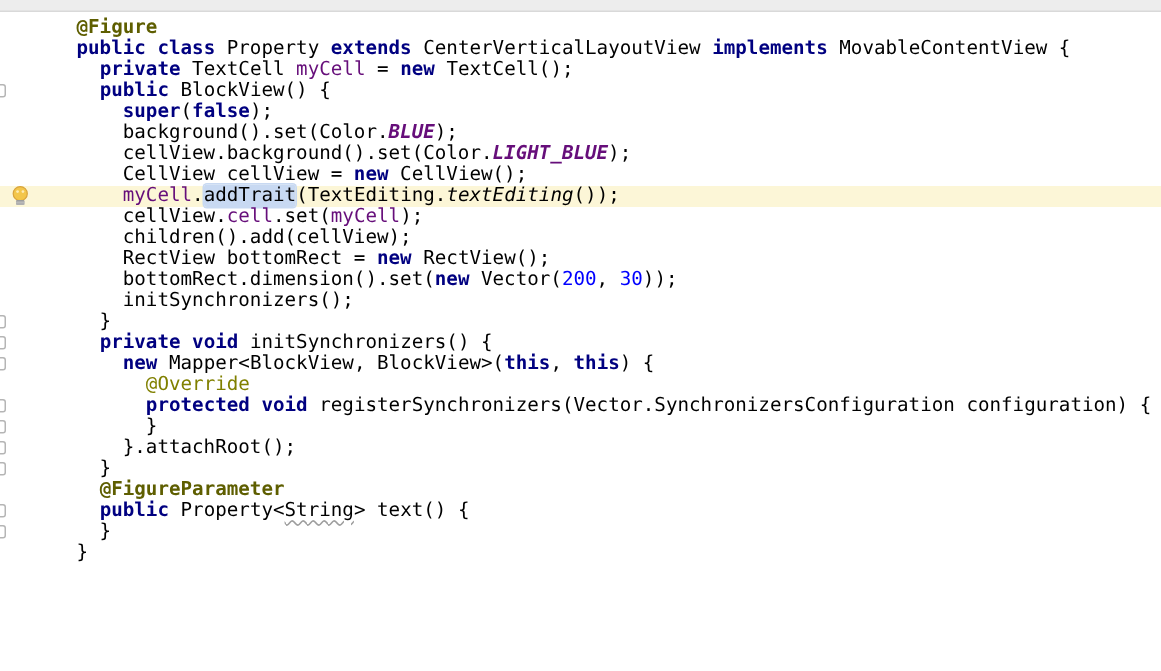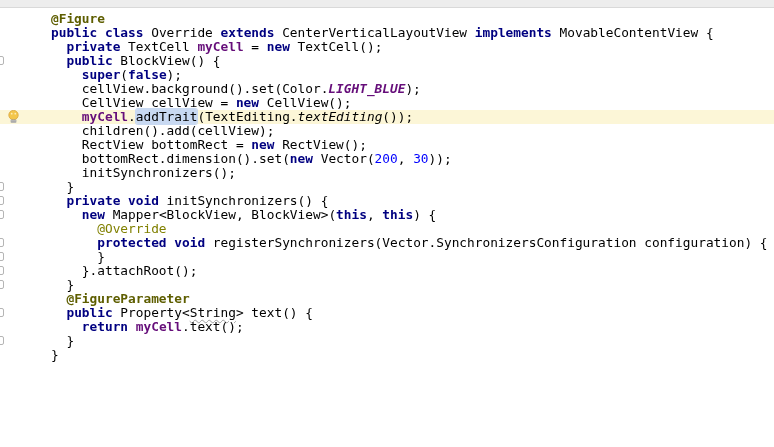--- a/index.html
+++ b/index.html
@@ -14,21 +14,21 @@
     border-bottom:1px solid #d9d9d9;
   }
   #code{position:absolute;top:12px;left:0;right:0}
   .line{
     position:relative;height:14px;line-height:14px;font-size:12.8px;
     white-space:pre;padding-left:51px;color:var(--plain,#000000);
   }
   .caret-line{background:var(--caret-bg,#FCF6D7)}
   .tk-p{color:var(--plain,#000000)}
   .tk-k{color:var(--kw,#000080);font-weight:bold}
-  .tk-f{color:var(--field,#660E7A);font-weight:bold}
+  .tk-f{color:var(--field,#660E7A);font-weight:normal}
   .tk-sf{color:var(--field,#660E7A);font-weight:bold;font-style:italic}
   .tk-sm{font-style:italic}
   .tk-n{color:var(--num,#0000FF)}
   .tk-a{color:var(--ann,#808000)}
   .tk-ab{color:var(--annb,#5E5E00);font-weight:bold}
   .tk-hl{background:var(--usage-bg,#C8D9F2);border-radius:2px;box-shadow:0 0 0 1px var(--usage-bg,#C8D9F2)}
   .tk-sq{
     text-decoration-line:underline;text-decoration-style:wavy;
     text-decoration-color:#9e9e9e;text-decoration-thickness:1px;
     text-underline-offset:2px;
@@ -39,44 +39,45 @@
     box-sizing:border-box;
   }
   .bulb{position:absolute;left:7px;top:0;width:13px;height:14px}
 </style>
 </head>
 <body style="background: rgb(255, 255, 255);">
 
 <div class="top-strip"></div>
 <div id="code">
     <div class="line"><span class="tk-ab">@Figure</span></div>
-    <div class="line"><span class="tk-k">public </span><span class="tk-k">class </span><span class="tk-p">Override </span><span class="tk-k">extends </span><span class="tk-p">CenterVerticalLayoutView </span><span class="tk-k">implements </span><span class="tk-p">MovableContentView {</span></div>
+    <div class="line"><span class="tk-k">public </span><span class="tk-k">class </span><span class="tk-p">Property </span><span class="tk-k">extends </span><span class="tk-p">CenterVerticalLayoutView </span><span class="tk-k">implements </span><span class="tk-p">MovableContentView {</span></div>
     <div class="line"><span class="tk-p">  </span><span class="tk-k">private </span><span class="tk-p">TextCell </span><span class="tk-f">myCell</span><span class="tk-p"> = </span><span class="tk-k">new </span><span class="tk-p">TextCell();</span></div>
     <div class="line"><span class="fold-marker"></span><span class="tk-p">  </span><span class="tk-k">public </span><span class="tk-p">BlockView() {</span></div>
     <div class="line"><span class="tk-p">    </span><span class="tk-k">super</span><span class="tk-p">(</span><span class="tk-k">false</span><span class="tk-p">);</span></div>
+    <div class="line"><span class="tk-p">    background().set(Color.</span><span class="tk-sf">BLUE</span><span class="tk-p">);</span></div>
     <div class="line"><span class="tk-p">    cellView.background().set(Color.</span><span class="tk-sf">LIGHT_BLUE</span><span class="tk-p">);</span></div>
     <div class="line"><span class="tk-p">    CellView cellView = </span><span class="tk-k">new </span><span class="tk-p">CellView();</span></div>
     <div class="line caret-line"><span class="bulb"><svg width="13" height="14" viewBox="0 0 13 14">
           <circle cx="6.5" cy="5.1" r="4.7" fill="#F3C64B" stroke="#D9A43C" stroke-width="0.8"></circle>
           <circle cx="4.7" cy="3.7" r="0.9" fill="#FCEBB6"></circle>
           <circle cx="8.3" cy="3.7" r="0.9" fill="#FCEBB6"></circle>
           <rect x="3.7" y="9.4" width="5.6" height="3.3" rx="0.7" fill="#9B9B9B"></rect>
           <rect x="3.7" y="10.4" width="5.6" height="0.7" fill="#C9C9C9"></rect>
           <rect x="3.7" y="11.7" width="5.6" height="0.6" fill="#C9C9C9"></rect>
         </svg></span><span class="tk-p">    </span><span class="tk-f">myCell</span><span class="tk-p">.</span><span class="tk-hl">addTrait</span><span class="tk-p">(TextEditing.</span><span class="tk-sm">textEditing</span><span class="tk-p">());</span></div>
+    <div class="line"><span class="tk-p">    cellView.</span><span class="tk-f">cell</span><span class="tk-p">.set(</span><span class="tk-f">myCell</span><span class="tk-p">);</span></div>
     <div class="line"><span class="tk-p">    children().add(cellView);</span></div>
     <div class="line"><span class="tk-p">    RectView bottomRect = </span><span class="tk-k">new </span><span class="tk-p">RectView();</span></div>
     <div class="line"><span class="tk-p">    bottomRect.dimension().set(</span><span class="tk-k">new </span><span class="tk-p">Vector(</span><span class="tk-n">200</span><span class="tk-p">, </span><span class="tk-n">30</span><span class="tk-p">));</span></div>
     <div class="line"><span class="tk-p">    initSynchronizers();</span></div>
     <div class="line"><span class="fold-marker"></span><span class="tk-p">  }</span></div>
     <div class="line"><span class="fold-marker"></span><span class="tk-p">  </span><span class="tk-k">private </span><span class="tk-k">void </span><span class="tk-p">initSynchronizers() {</span></div>
     <div class="line"><span class="fold-marker"></span><span class="tk-p">    </span><span class="tk-k">new </span><span class="tk-p">Mapper&lt;BlockView, BlockView&gt;(</span><span class="tk-k">this</span><span class="tk-p">, </span><span class="tk-k">this</span><span class="tk-p">) {</span></div>
     <div class="line"><span class="tk-p">      </span><span class="tk-a">@Override</span></div>
     <div class="line"><span class="fold-marker"></span><span class="tk-p">      </span><span class="tk-k">protected </span><span class="tk-k">void </span><span class="tk-p">registerSynchronizers(Vector.SynchronizersConfiguration configuration) {</span></div>
     <div class="line"><span class="fold-marker"></span><span class="tk-p">      }</span></div>
     <div class="line"><span class="fold-marker"></span><span class="tk-p">    }.attachRoot();</span></div>
     <div class="line"><span class="fold-marker"></span><span class="tk-p">  }</span></div>
     <div class="line"><span class="tk-p">  </span><span class="tk-ab">@FigureParameter</span></div>
     <div class="line"><span class="fold-marker"></span><span class="tk-p">  </span><span class="tk-k">public </span><span class="tk-p">Property&lt;</span><span class="tk-sq">String</span><span class="tk-p">&gt; text() {</span></div>
-    <div class="line"><span class="tk-p">    </span><span class="tk-k">return </span><span class="tk-f">myCell</span><span class="tk-p">.text();</span></div>
     <div class="line"><span class="fold-marker"></span><span class="tk-p">  }</span></div>
     <div class="line"><span class="tk-p">}</span></div>
   </div>
 
 </body></html>

